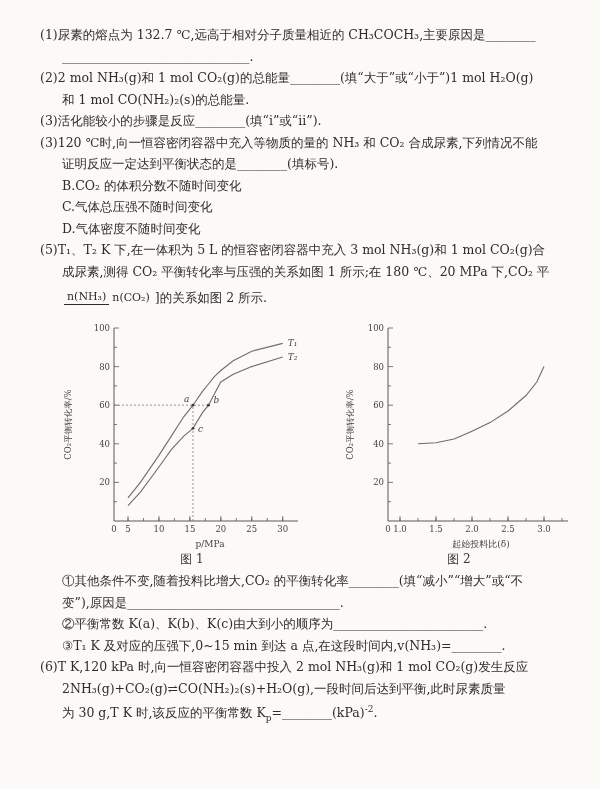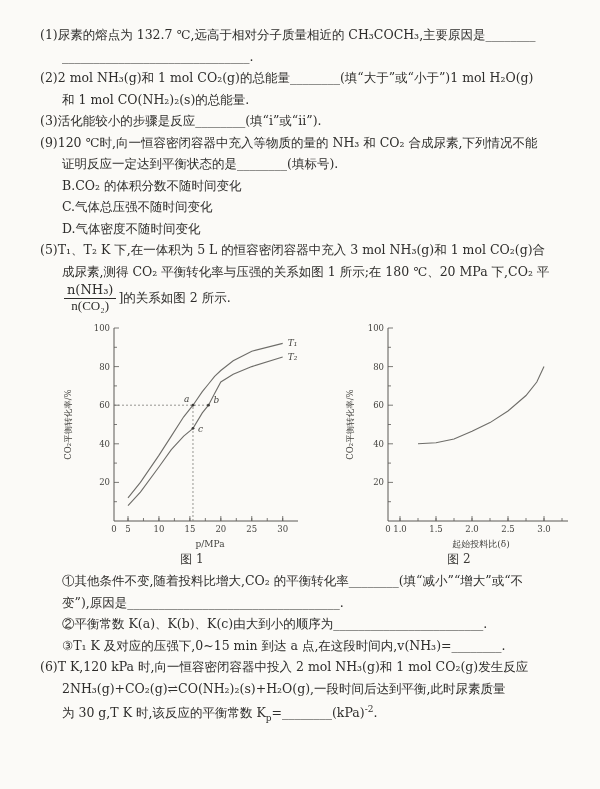--- a/index.html
+++ b/index.html
@@ -8,24 +8,24 @@
     width:600px;height:789px;box-sizing:border-box;
     background:#fbfaf7;color:#2e2d2b;
     padding:24px 28px 0 40px;
     font-size:12.5px;letter-spacing:0;
     overflow:hidden;
   }
   .line{line-height:21.5px;white-space:nowrap;}
   .cont{padding-left:22px;}
   .opt{padding-left:22px;}
   .frac-line{display:flex;align-items:center;height:32px;white-space:nowrap;}
-  .frac{display:inline-flex;flex-direction:column;align-items:center;
-        font-size:13px;line-height:1.15;vertical-align:middle;margin:0 2px;}
+  .frac{display:inline-flex;flex-direction:row;align-items:center;
+        font-size:11px;line-height:1.15;vertical-align:middle;margin:0 2px;}
   .frac .num{border-bottom:1px solid #2e2d2b;padding:0 3px;}
-  .frac .den{padding:0 3px;font-family:Liberation Serif, serif;}
+  .frac .den{padding:0 3px;}
   .figures{display:flex;justify-content:flex-start;align-items:flex-start;
            margin:4px 0 2px 18px;gap:14px;}
   .figure{display:flex;flex-direction:column;align-items:center;}
   .fig-caption{font-size:12px;margin-top:0px;color:#3a3936;}
   svg text{font-family:"DejaVu Serif","Liberation Serif",serif;}
   .sub{vertical-align:sub;font-size:9px;}
   .sup{vertical-align:super;font-size:9px;}
 </style>
 </head>
 <body>
@@ -33,21 +33,21 @@
 <div class="page">
 
   <div class="line">(1)尿素的熔点为 132.7 ℃,远高于相对分子质量相近的 CH₃COCH₃,主要原因是________</div>
   <div class="line cont">______________________________.</div>
 
   <div class="line">(2)2 mol NH₃(g)和 1 mol CO₂(g)的总能量________(填“大于”或“小于”)1 mol H₂O(g)</div>
   <div class="line cont">和 1 mol CO(NH₂)₂(s)的总能量.</div>
 
   <div class="line">(3)活化能较小的步骤是反应________(填“ⅰ”或“ⅱ”).</div>
 
-  <div class="line">(9)120 ℃时,向一恒容密闭容器中充入等物质的量的 NH₃ 和 CO₂ 合成尿素,下列情况不能</div>
+  <div class="line">(3)120 ℃时,向一恒容密闭容器中充入等物质的量的 NH₃ 和 CO₂ 合成尿素,下列情况不能</div>
   <div class="line cont">证明反应一定达到平衡状态的是________(填标号).</div>
   <div class="line opt">B.CO₂ 的体积分数不随时间变化</div>
   <div class="line opt">C.气体总压强不随时间变化</div>
   <div class="line opt">D.气体密度不随时间变化</div>
 
   <div class="line">(5)T₁、T₂ K 下,在一体积为 5 L 的恒容密闭容器中充入 3 mol NH₃(g)和 1 mol CO₂(g)合</div>
   <div class="line cont">成尿素,测得 CO₂ 平衡转化率与压强的关系如图 1 所示;在 180 ℃、20 MPa 下,CO₂ 平</div>
   <div class="frac-line cont">
     <span class="frac">
       <span class="num">n(NH₃)</span>

